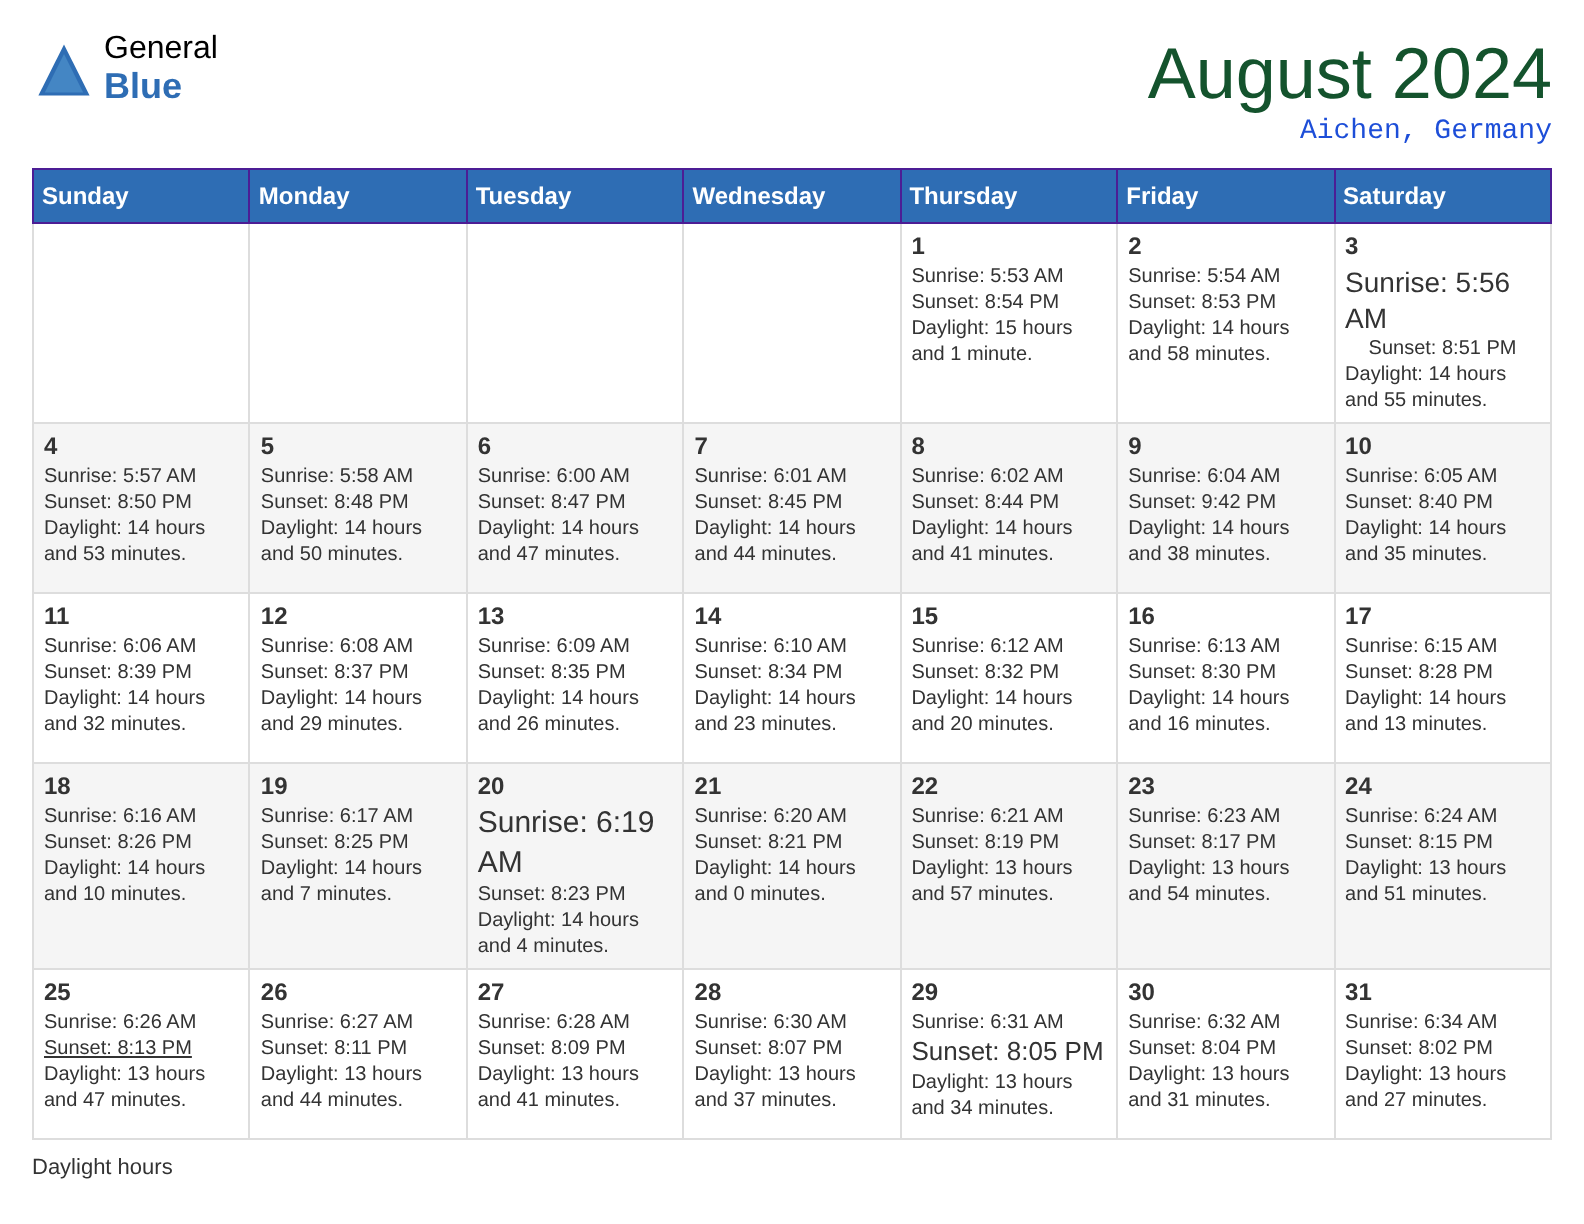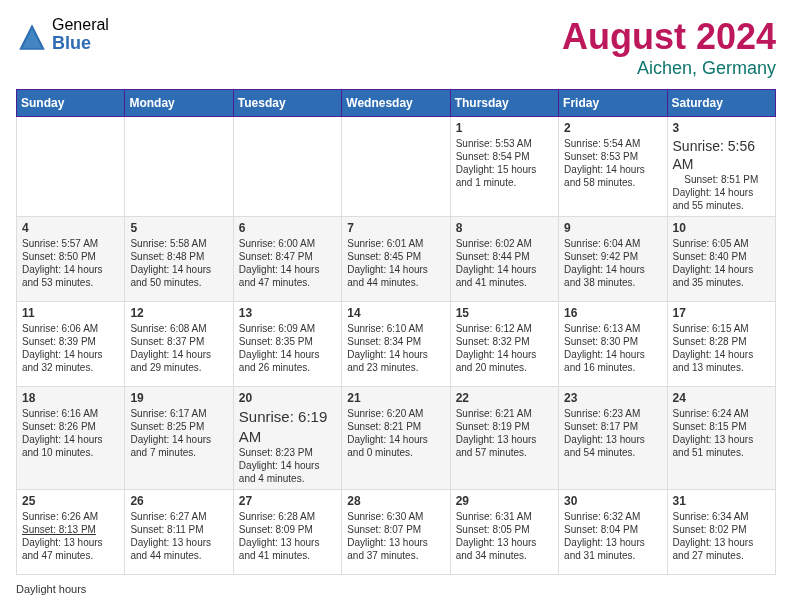--- a/index.html
+++ b/index.html
@@ -11,44 +11,45 @@
       padding: 16px;
     }
     .header {
       display: flex;
       justify-content: space-between;
       align-items: flex-start;
       margin-bottom: 10px;
     }
     .logo {
       display: flex;
-      align-items: flex-end;
+      align-items: center;
       gap: 4px;
     }
     .logo-text {
       display: flex;
       flex-direction: column;
       line-height: 1.1;
     }
     .logo-icon {
       width: 32px;
       height: 32px;
     }
     .title-block {
       text-align: right;
     }
     .month-year {
       font-size: 36px;
-      font-weight: bold;
-      color: #be185d;
+      font-weight: normal;
+      color: #14532d;
       margin-left: 16px;
     }
     .location {
-      font-size: 18px;
-      color: #0f766e;
+      font-size: 14px;
+      color: #1d4ed8;
+      font-family: Liberation Mono, monospace;
     }
     table {
       width: 100%;
       border-collapse: collapse;
       table-layout: fixed;
     }
     thead tr {
       background-color: #2e6db4;
       color: #fff;
     }
@@ -299,21 +300,21 @@
         </td>
         <td>
           <span class="day-num">28</span>
           <div style="font-size: 10px; line-height: 1.3;">Sunrise: 6:30 AM</div>
           <div style="font-size: 10px; line-height: 1.3;">Sunset: 8:07 PM</div>
           <div style="font-size: 10px; line-height: 1.3;">Daylight: 13 hours and 37 minutes.</div>
         </td>
         <td>
           <span class="day-num">29</span>
           <div style="font-size: 10px; line-height: 1.3;">Sunrise: 6:31 AM</div>
-          <div style="font-size: 10px; line-height: 1.3;">Sunset: 8:05 PM</div>
+          <div style="font-size: 13px; line-height: 1.3;">Sunset: 8:05 PM</div>
           <div style="font-size: 10px; line-height: 1.3;">Daylight: 13 hours and 34 minutes.</div>
         </td>
         <td>
           <span class="day-num">30</span>
           <div style="font-size: 10px; line-height: 1.3;">Sunrise: 6:32 AM</div>
           <div style="font-size: 10px; line-height: 1.3;">Sunset: 8:04 PM</div>
           <div style="font-size: 10px; line-height: 1.3;">Daylight: 13 hours and 31 minutes.</div>
         </td>
         <td>
           <span class="day-num">31</span>

